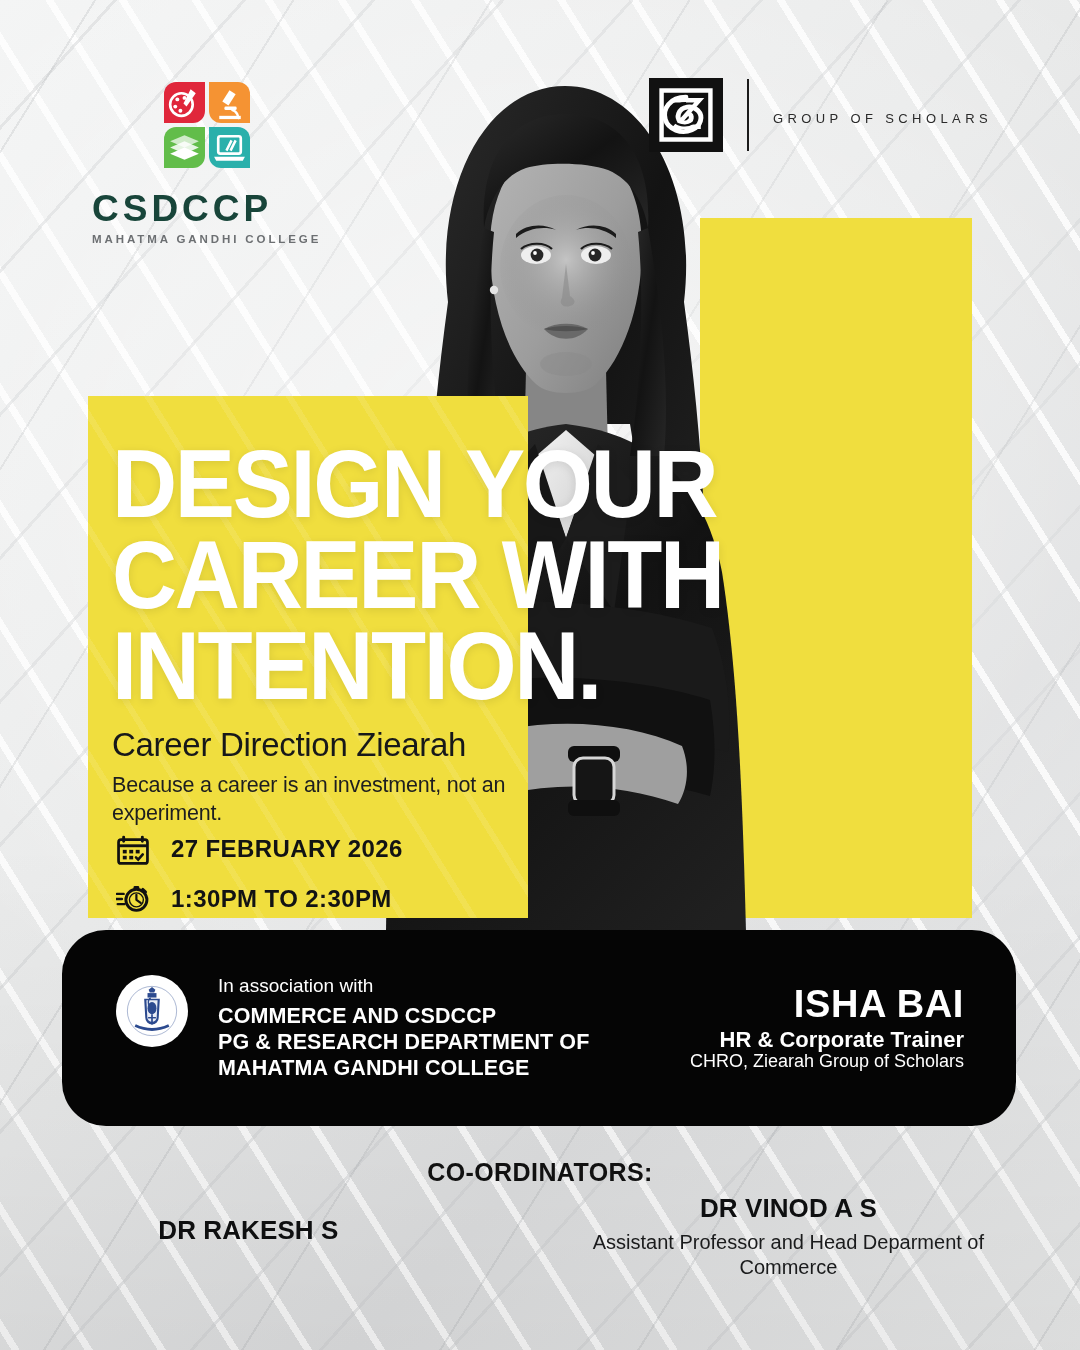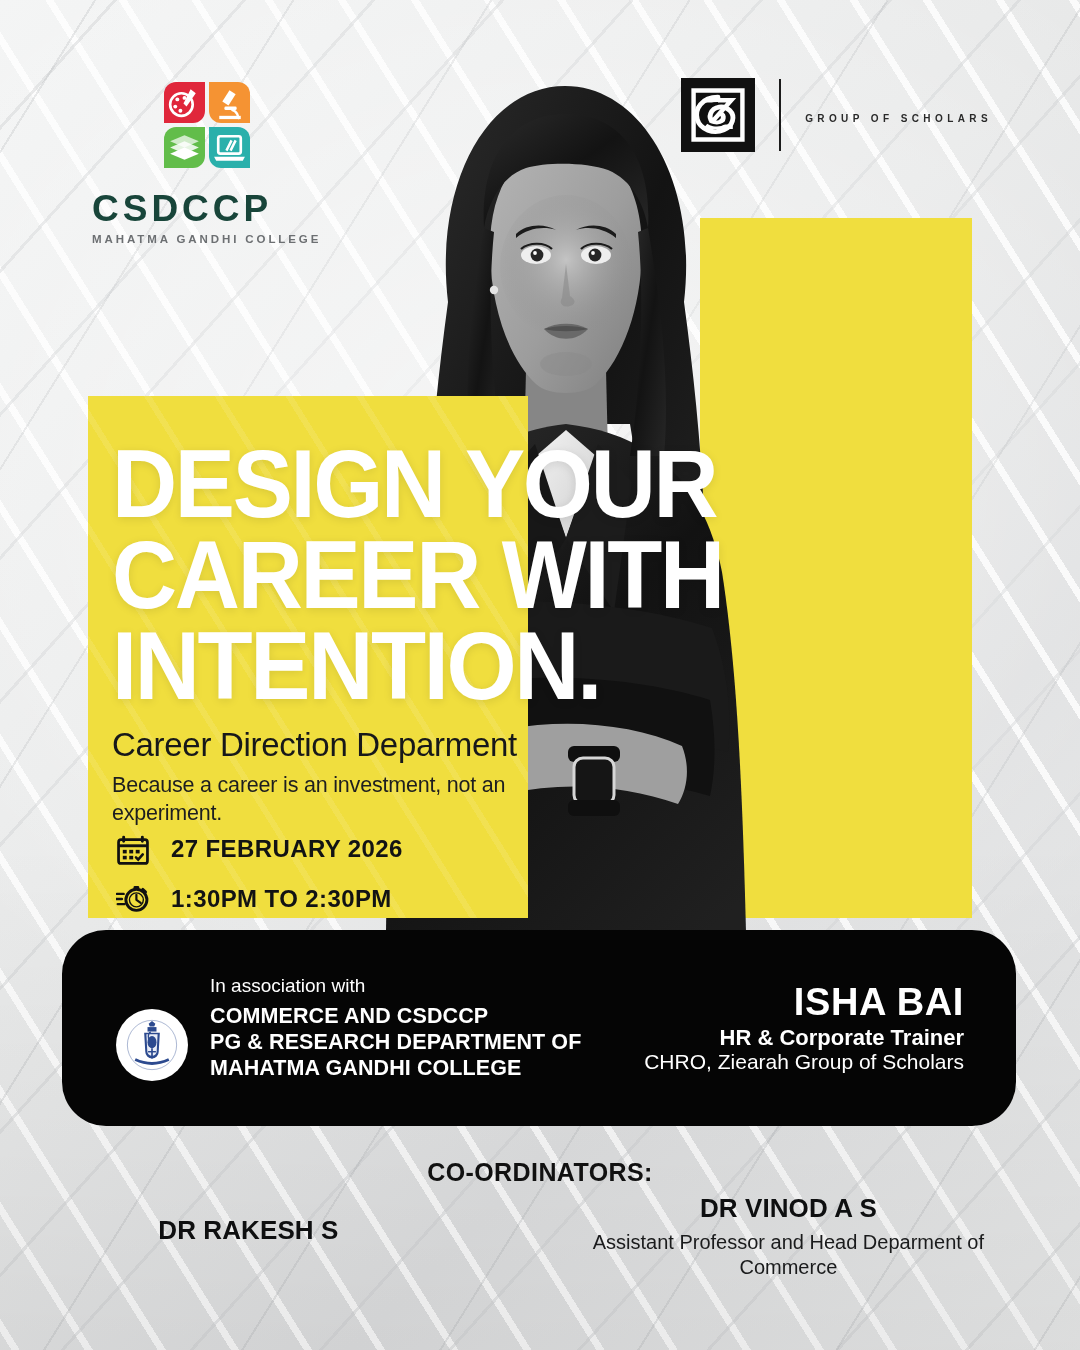--- a/index.html
+++ b/index.html
@@ -123,21 +123,21 @@
     display:flex; align-items:center; gap:24px;
   }
   .z-mark{ width:74px; height:74px; }
   .z-mark svg{ display:block; width:100%; height:100%; }
   .z-div{ width:2px; height:72px; background:#1b1b1b; }
   .z-txt{ line-height:1; }
   .z-name{
     font-size:40px; font-weight:bold; letter-spacing:2.5px; color:#141414;
   }
   .z-sub{
-    font-size:10px; font-weight:bold; letter-spacing:4.4px;
+    font-size:13px; font-weight:normal; letter-spacing:4.4px;
     color:#2a2a2a; margin-top:7px; text-align:center;
   }
 
   
   .headline{
     position:absolute; left:112px; top:438px;
     width:700px;
     color:#ffffff;
     font-weight:bold;
     font-size:97px;
@@ -171,36 +171,36 @@
     font-size:24px; font-weight:bold; color:#121314; letter-spacing:.4px;
   }
 
   
   .banner{
     position:absolute; left:62px; top:930px; width:954px; height:196px;
     background:#050505; border-radius:44px;
     display:flex; align-items:center; justify-content:space-between;
     padding:0 38px 0 54px;
   }
-  .assoc{ display:flex; align-items:flex-end; gap:22px; }
+  .assoc{ display:flex; align-items:flex-start; gap:30px; }
   .seal{
     width:72px; height:72px; flex:0 0 72px;
     background:#fff; border-radius:50%;
     display:flex; align-items:center; justify-content:center;
   }
   .seal svg{ width:56px; height:56px; display:block; }
   .assoc-txt{ color:#fff; }
   .assoc-pre{ font-size:19px; font-weight:400; margin-bottom:6px; }
   .assoc-main{
     font-size:21.5px; font-weight:bold; line-height:1.22; letter-spacing:.1px;
   }
   .speaker{ color:#fff; text-align:right; padding-right:14px; }
   .sp-name{ font-size:38px; font-weight:bold; letter-spacing:.6px; line-height:1; }
   .sp-role{ font-size:22px; font-weight:bold; margin-top:5px; line-height:1.1; }
-  .sp-org{ font-size:21px; font-weight:400; margin-top:0; line-height:1.1; }
+  .sp-org{ font-size:18px; font-weight:400; margin-top:0; line-height:1.1; }
 
   
   .coord-head{
     position:absolute; top:1158px; left:0; width:100%;
     text-align:center; font-size:25px; font-weight:bold;
     color:#111; letter-spacing:.4px;
   }
   .coord-row{
     position:absolute; top:1215px; left:0; width:100%;
     display:flex; align-items:flex-start;
@@ -383,21 +383,21 @@
     </div>
   </div>
 
   <div class="headline">
     <span class="ln">DESIGN YOUR</span>
     <span class="ln">CAREER WITH</span>
     <span class="ln">INTENTION.</span>
   </div>
 
   <div class="sub-wrap">
-    <div class="sub-title">Career Direction Deparment</div>
+    <div class="sub-title">Career Direction Ziearah</div>
     <div class="sub-desc">Because a career is an investment, not an experiment.</div>
   </div>
 
   <div class="meta">
     <div class="meta-row">
       <span class="meta-ico">
         <svg viewBox="0 0 40 40">
           <path d="M9 6 v5 M31 6 v5" stroke="#111" stroke-width="3.4" stroke-linecap="round"></path>
           <rect x="3" y="9" width="34" height="28" rx="3" fill="none" stroke="#111" stroke-width="3.2"></rect>
           <rect x="3" y="14.5" width="34" height="3.4" fill="#111"></rect>

